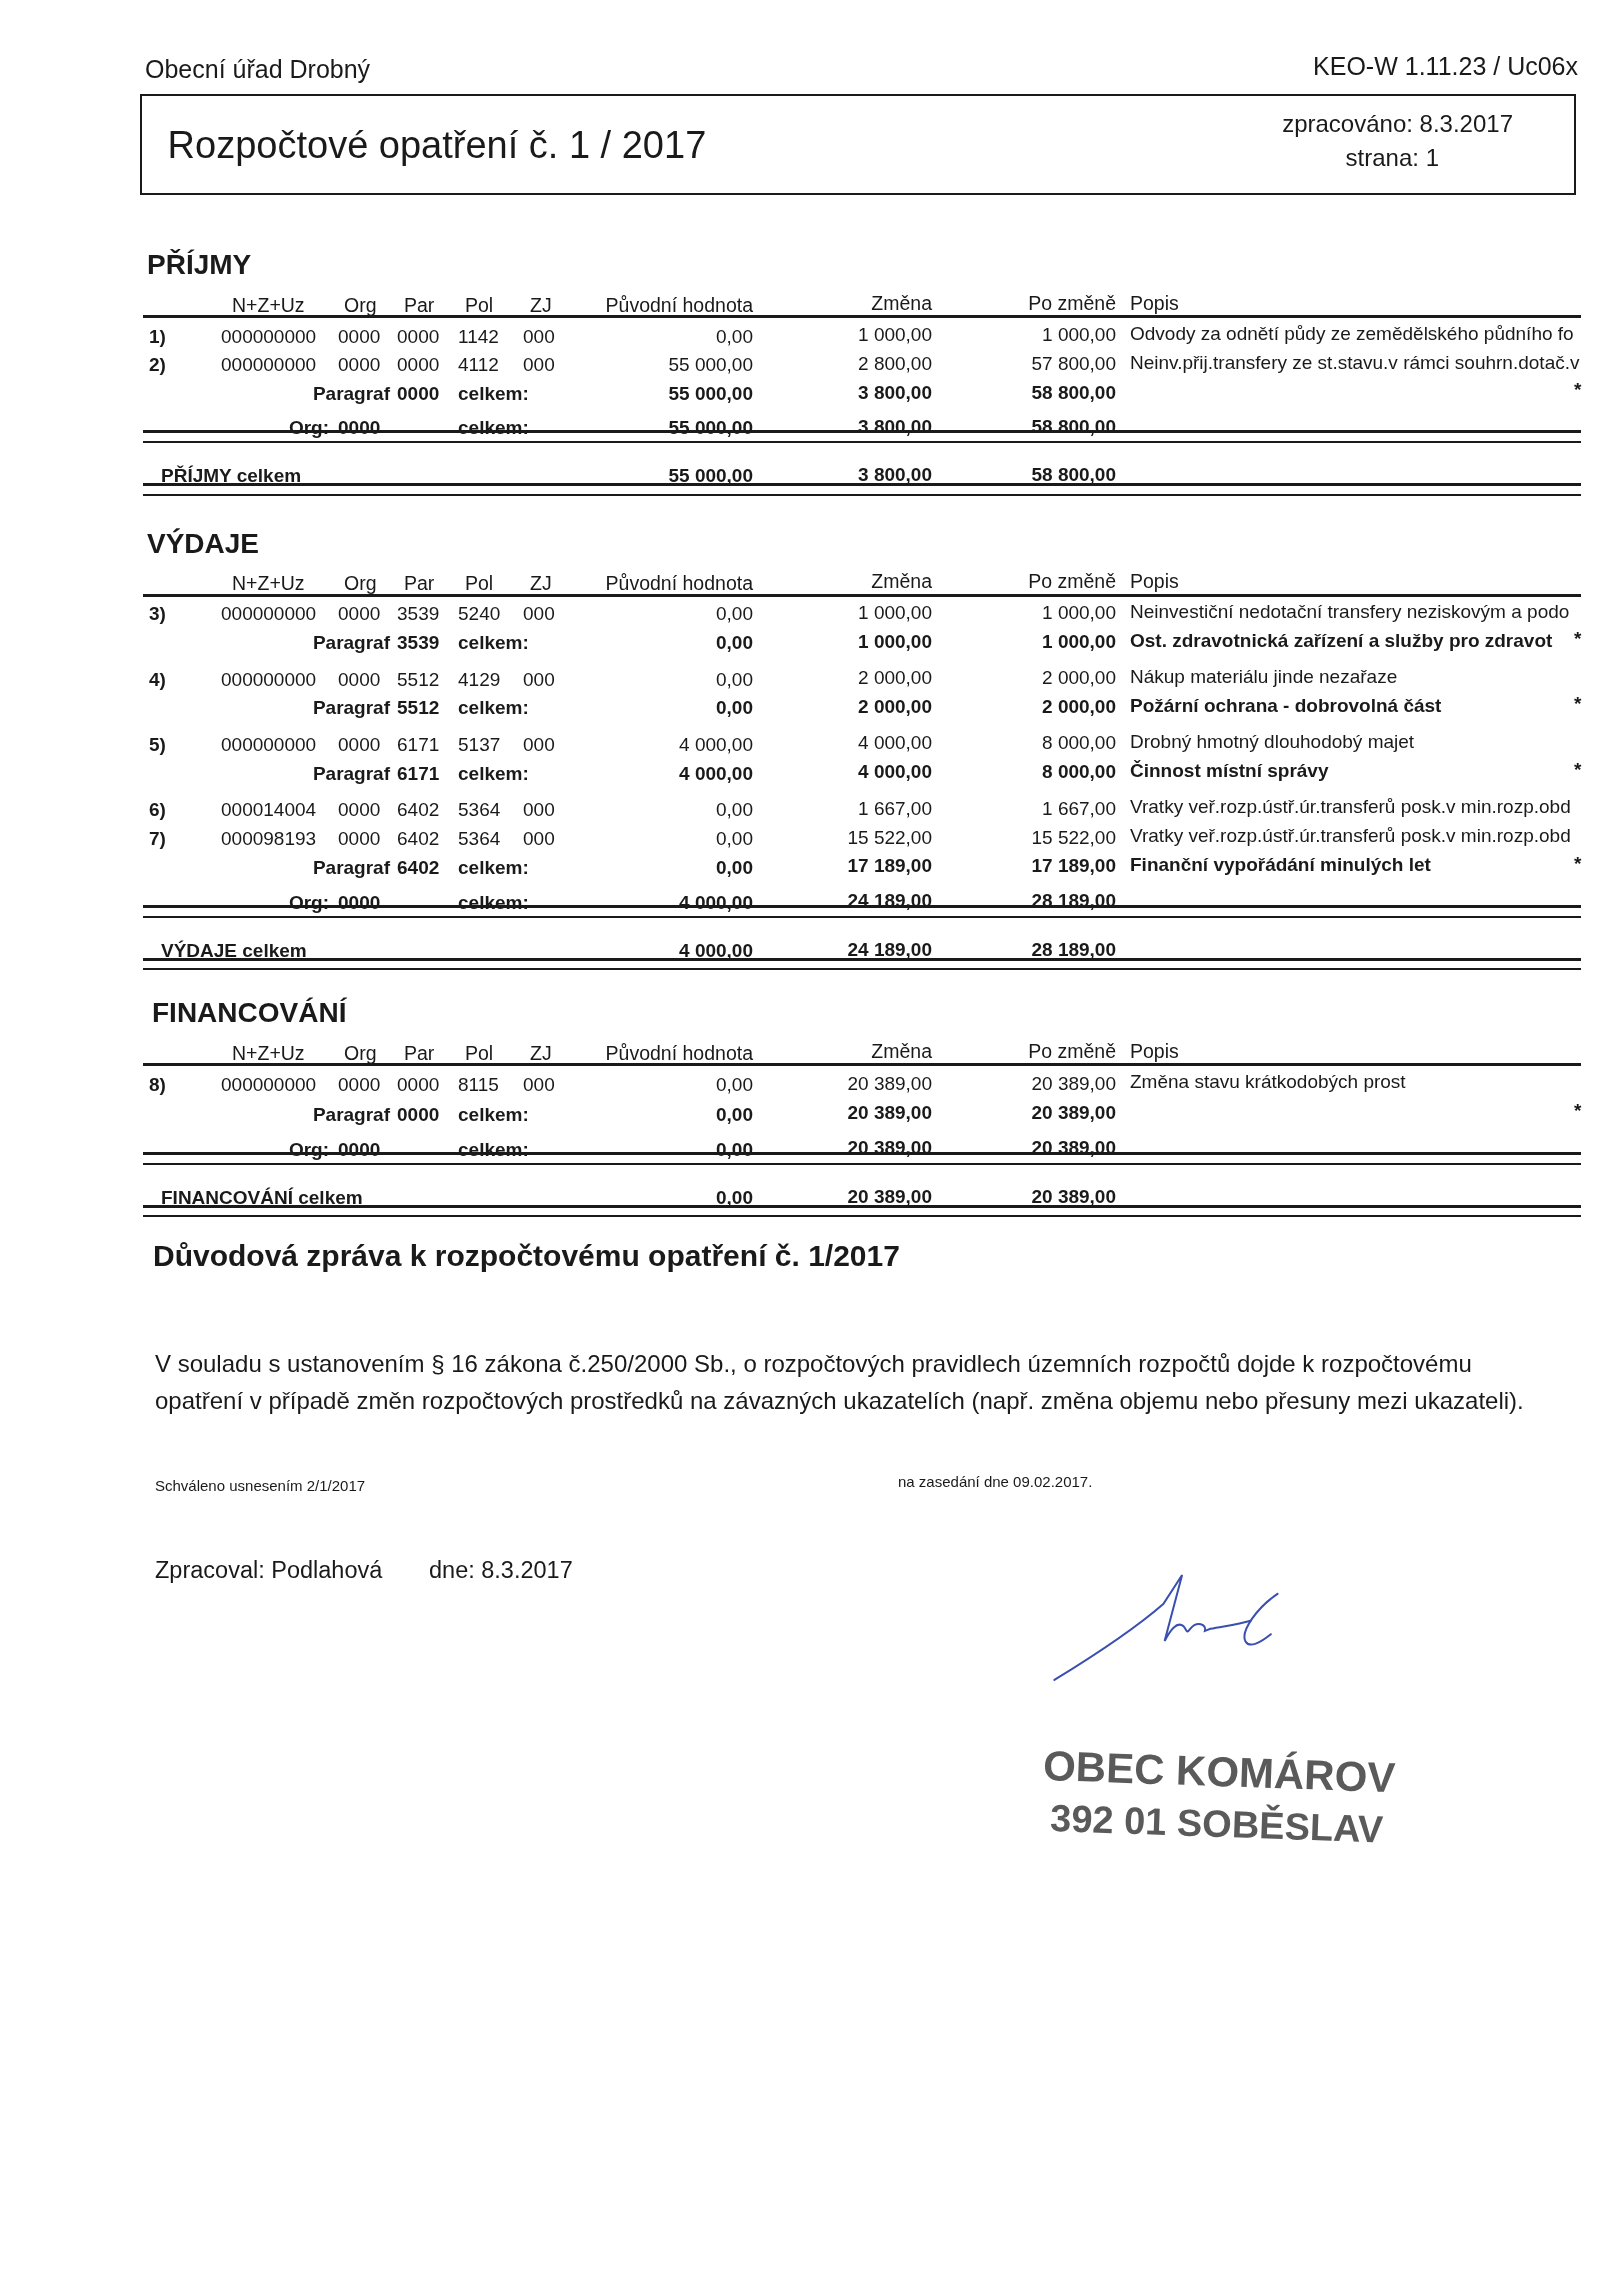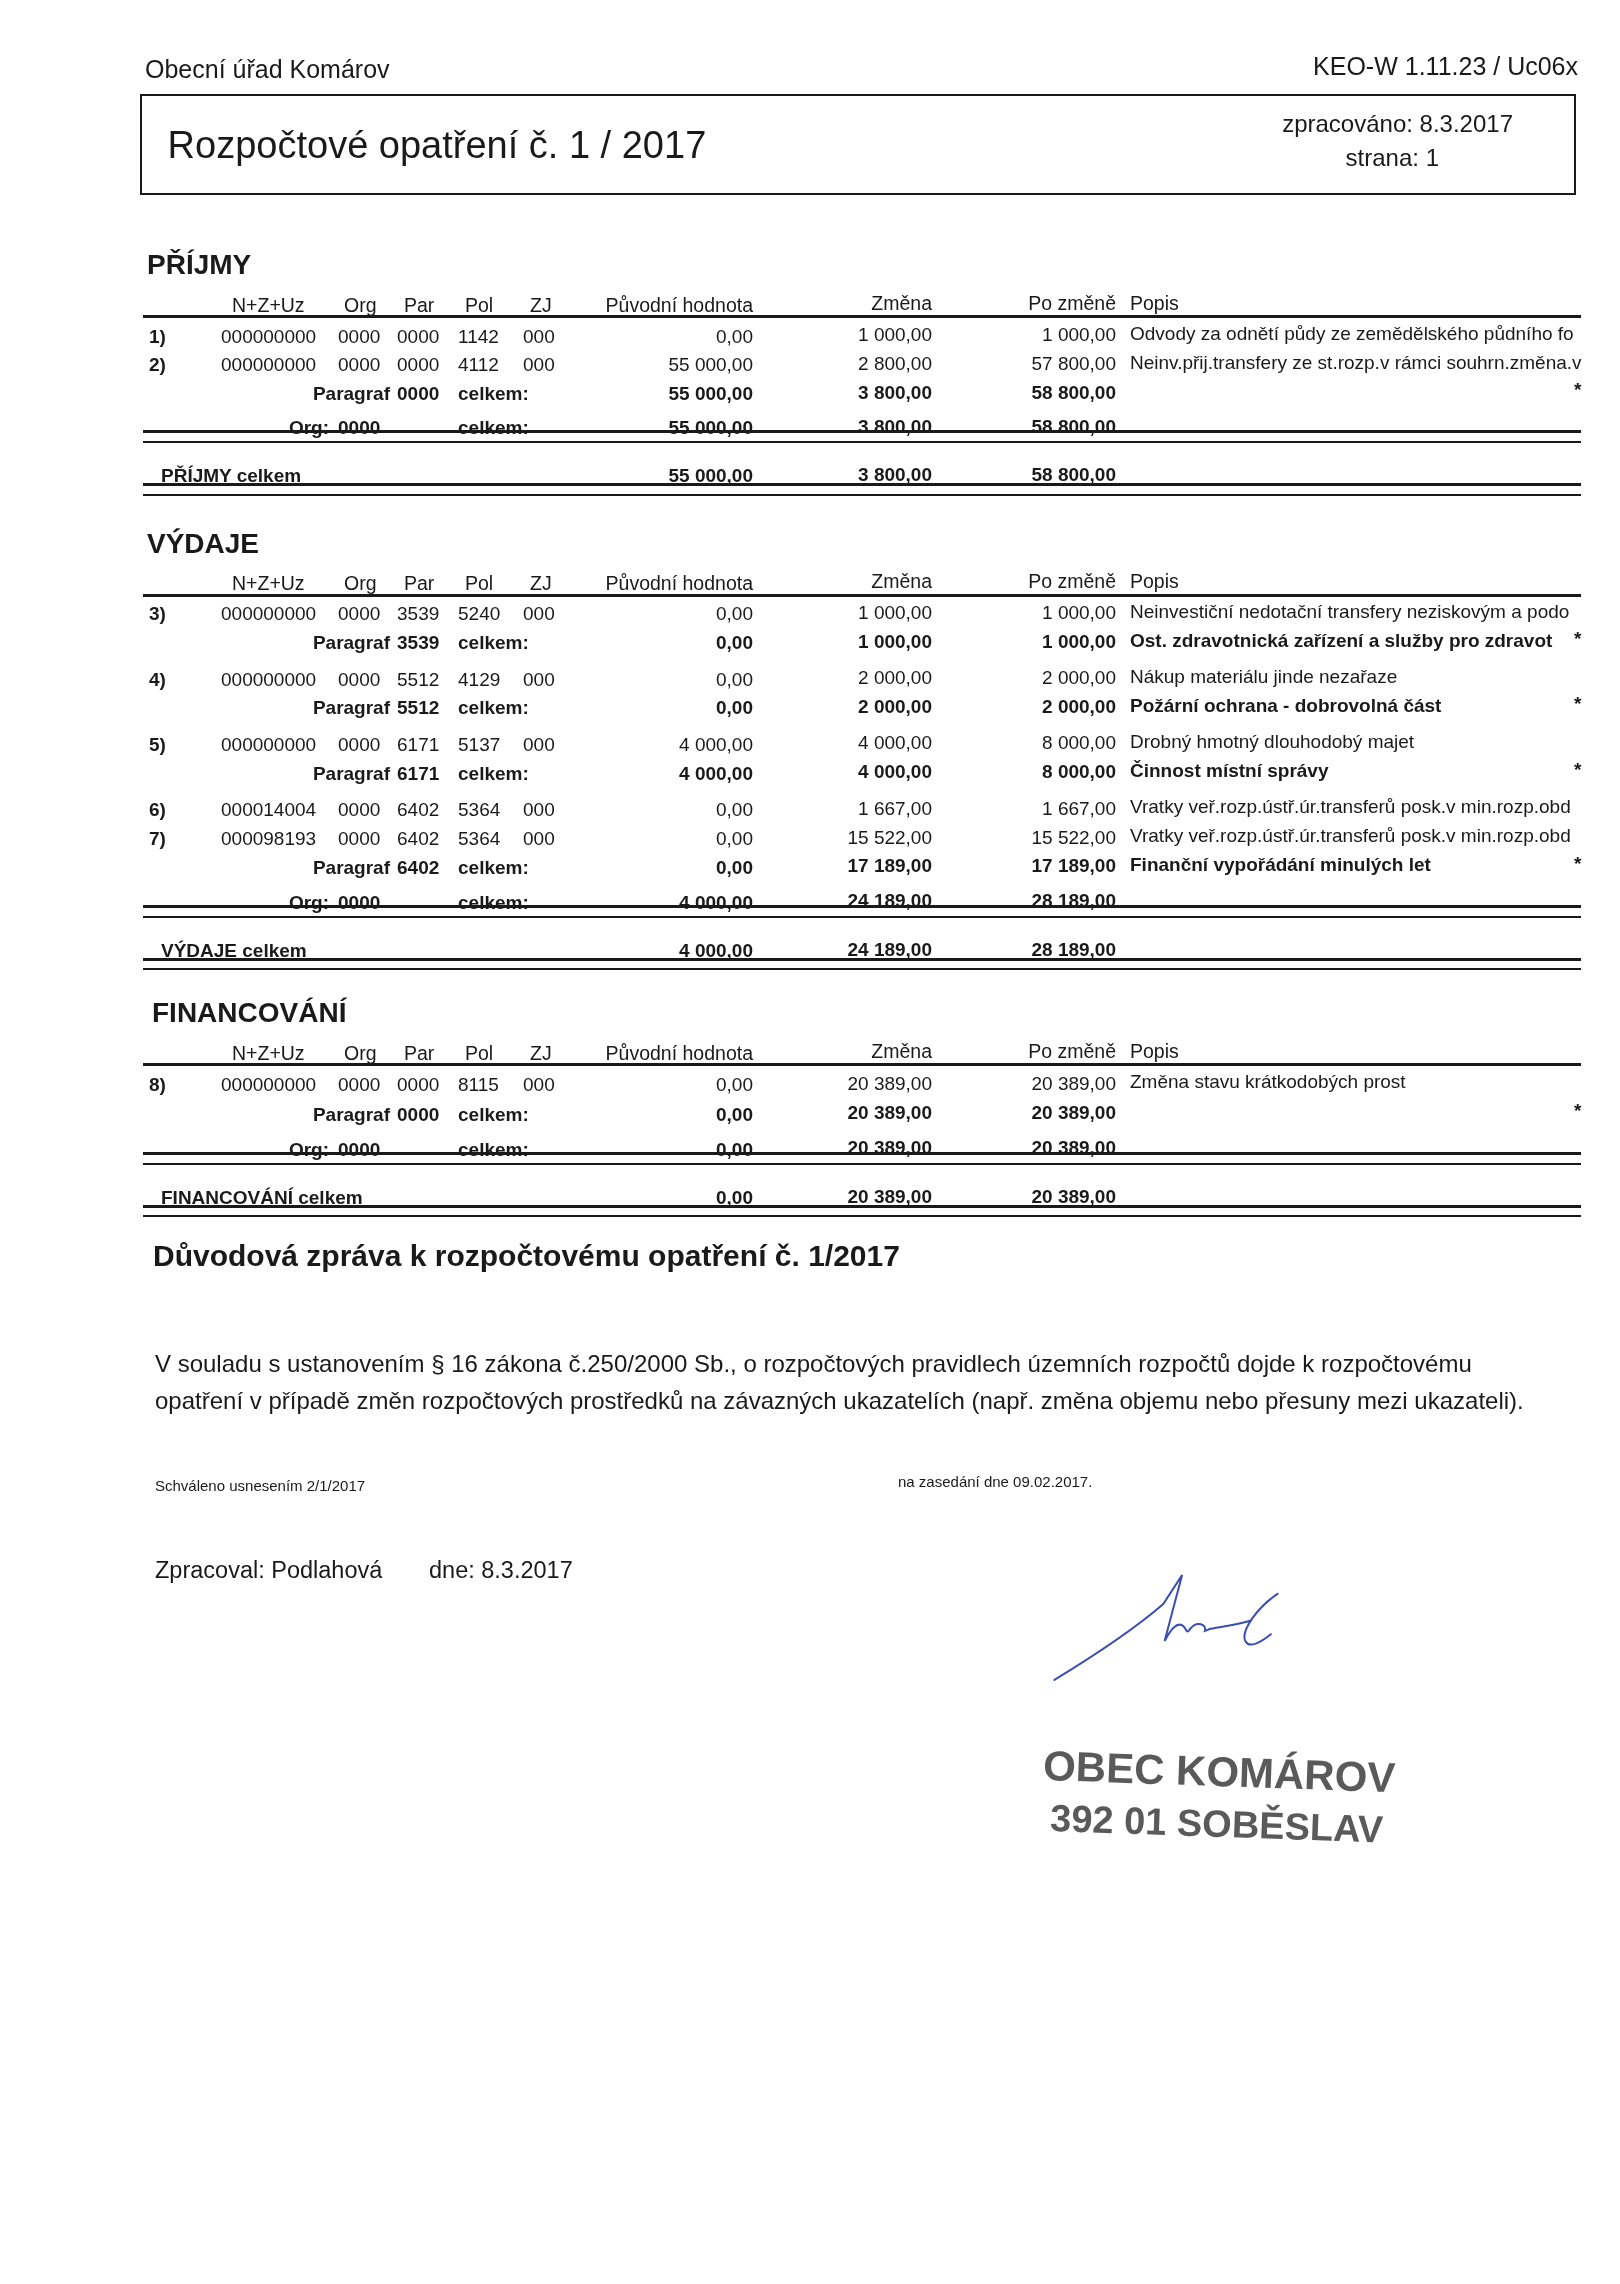--- a/index.html
+++ b/index.html
@@ -21,21 +21,21 @@
   .thin { height:2px; }
   .para { font-size:24px; line-height:37px; white-space:normal; width:1406px; }
   .sub-h { font-size:30px; font-weight:bold; }
   .body-b { font-size:15px; font-weight:normal; }
   .body-n { font-size:23.5px; }
   .stamp { color:#5a5a5a; font-weight:bold; transform:rotate(2deg); transform-origin:left top; }
 </style>
 </head>
 <body>
 
-<div class="abs hdr-small" style="left:145px;top:55px;">Obecní úřad Komárov</div>
+<div class="abs hdr-small" style="left:145px;top:55px;">Obecní úřad Drobný</div>
 <div class="abs hdr-small" style="right:42px;top:52px;">KEO-W 1.11.23 / Uc06x</div>
 
 <div class="title-box">
   <div class="abs title" style="left:25.6px;top:28px;">Rozpočtové opatření č. 1 / 2017</div>
   <div class="abs meta" style="right:61px;top:13.5px;">
     <span>zpracováno:</span>
     <span>8.3.2017</span>
   </div>
   <div class="abs meta" style="right:135px;top:48px;">
     <span>strana:</span>
@@ -67,21 +67,21 @@
     <div class="abs cell" style="left:1130px;top:323px;">Odvody za odnětí půdy ze zemědělského půdního fo</div>
     <div class="abs cell bold" style="left:149px;top:354px;">2)</div>
     <div class="abs cell" style="left:221px;top:354px;">000000000</div>
     <div class="abs cell" style="left:338px;top:354px;">0000</div>
     <div class="abs cell" style="left:397px;top:354px;">0000</div>
     <div class="abs cell" style="left:458px;top:354px;">4112</div>
     <div class="abs cell" style="left:523px;top:354px;">000</div>
     <div class="abs cell r" style="left:551px;width:202px;top:354px;">55 000,00</div>
     <div class="abs cell r" style="left:730px;width:202px;top:353px;">2 800,00</div>
     <div class="abs cell r" style="left:914px;width:202px;top:353px;">57 800,00</div>
-    <div class="abs cell" style="left:1130px;top:352px;">Neinv.přij.transfery ze st.rozp.v rámci souhrn.změna.v</div>
+    <div class="abs cell" style="left:1130px;top:352px;">Neinv.přij.transfery ze st.stavu.v rámci souhrn.dotač.v</div>
     <div class="abs cell bold r" style="left:237px;width:153px;top:383px;">Paragraf</div>
     <div class="abs cell bold" style="left:397px;top:383px;">0000</div>
     <div class="abs cell bold" style="left:458px;top:383px;">celkem:</div>
     <div class="abs cell bold r" style="left:551px;width:202px;top:383px;">55 000,00</div>
     <div class="abs cell bold r" style="left:730px;width:202px;top:382px;">3 800,00</div>
     <div class="abs cell bold r" style="left:914px;width:202px;top:382px;">58 800,00</div>
     <div class="abs cell bold" style="left:1130px;top:381px;"></div>
     <div class="abs cell bold" style="left:1574px;top:379px;">*</div>
     <div class="abs cell bold r" style="left:221px;width:108px;top:417px;">Org:</div>
     <div class="abs cell bold" style="left:338px;top:417px;">0000</div>

